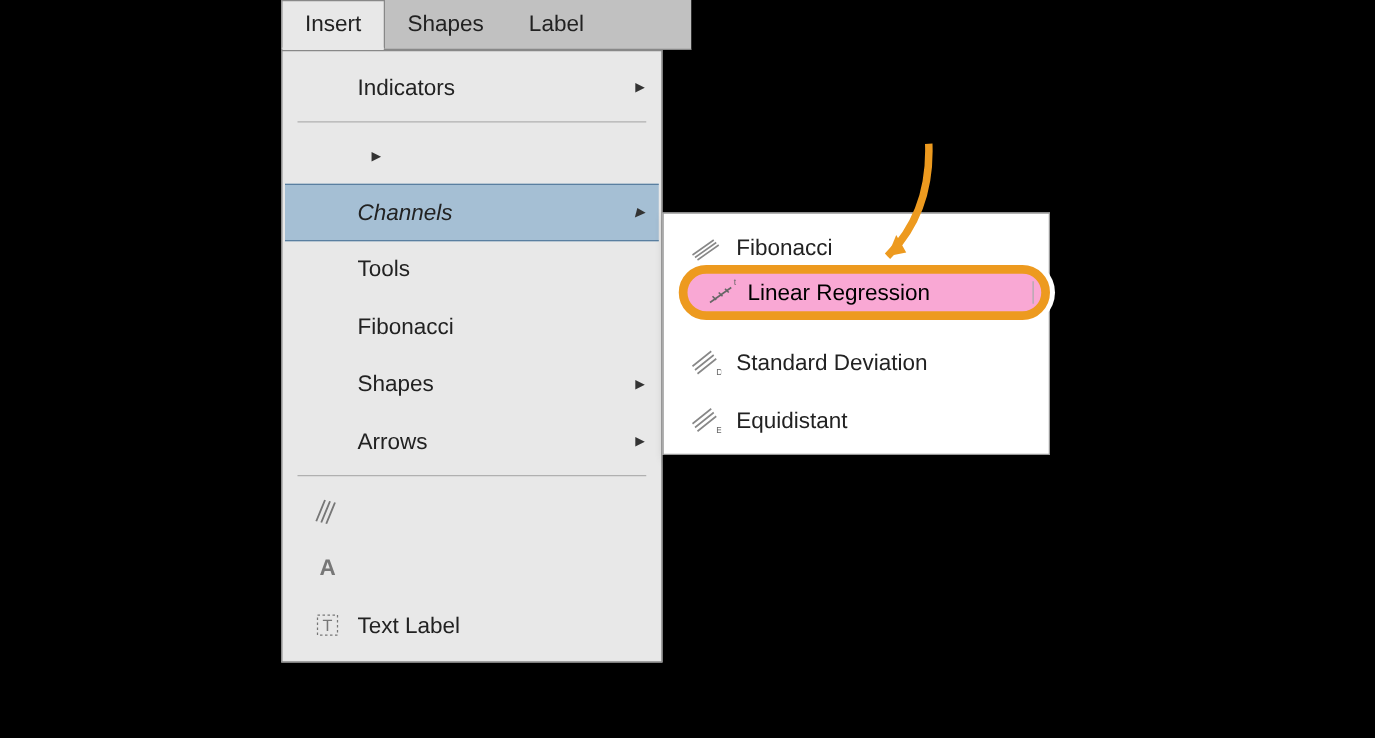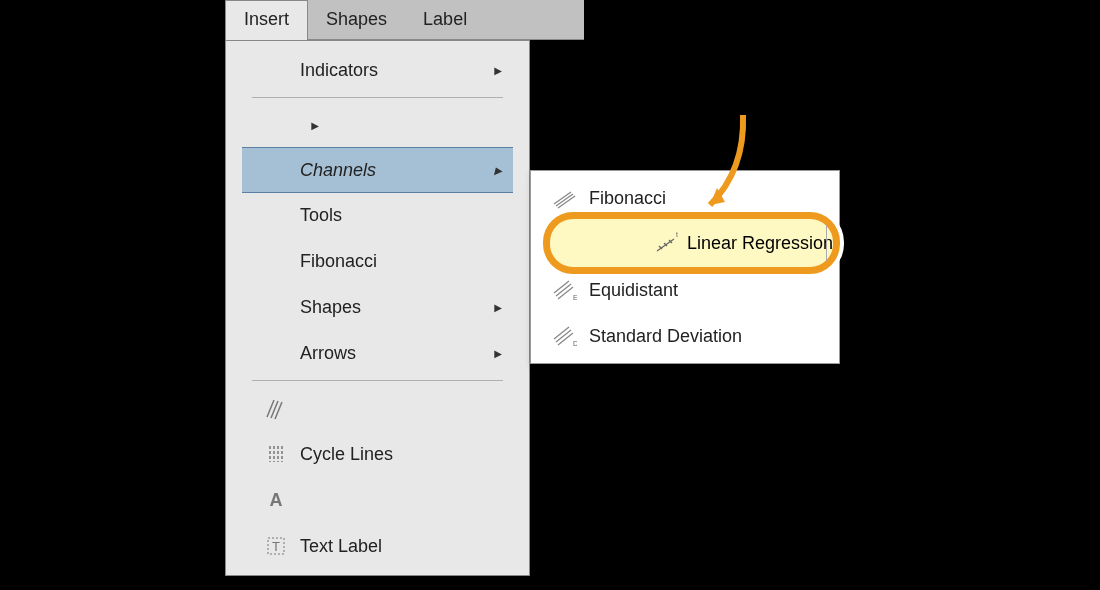--- a/index.html
+++ b/index.html
@@ -16,21 +16,21 @@
       position: relative;
       overflow: hidden;
     }
     .menubar {
       position: absolute;
       left: 225px;
       top: 0;
       display: flex;
       background: #c1c1c1;
       height: 40px;
-      width: 359px;
+      width: 328px;
       border-bottom: 1px solid #888;
     }
     .menubar-item {
       padding: 8px 18px;
       color: #222;
       cursor: pointer;
       border-top: 1px solid #c1c1c1;
     }
     .menubar-item.active {
       background: #e8e8e8;
@@ -48,21 +48,21 @@
       height: 2px;
       background: #e8e8e8;
     }
     .dropdown {
       position: absolute;
       left: 225px;
       top: 40px;
       width: 305px;
       background: #e8e8e8;
       border: 1px solid #888;
-      padding: 6px 16px;
+      padding: 6px 2px;
     }
     .dropdown-item {
       display: flex;
       align-items: center;
       height: 46px;
       padding-left: 10px;
       cursor: pointer;
       color: #222;
     }
     .dropdown-item .icon {
@@ -119,30 +119,29 @@
       display: flex;
       align-items: center;
       justify-content: center;
       color: #666;
     }
     .highlight-capsule {
       position: absolute;
       left: 543px;
       top: 212px;
       width: 297px;
-      height: 62px;
+      height: 44px;
       border: 7px solid #ed9a1f;
       border-radius: 30px;
-      background: #fef9c3;
+      background: #f9a8d4;
       display: flex;
       align-items: center;
       padding-left: 6px;
       z-index: 10;
       box-shadow: 0 0 0 4px #fff;
-      justify-content: flex-end;
     }
     .highlight-capsule .icon {
       width: 42px;
       display: flex;
       align-items: center;
       justify-content: center;
       color: #666;
     }
     .highlight-capsule::after {
       content: "";
@@ -209,28 +208,20 @@
   <div class="dropdown-item">
     <span class="icon">
       <svg width="24" height="24" viewBox="0 0 24 24">
           <path d="M3 21 L10 4 M7 22 L14 5 M11 23 L18 6" stroke="#777" stroke-width="1.5" fill="none"></path>
         </svg>
     </span>
   </div>
   <div class="dropdown-item">
     <span class="icon">
       <svg width="24" height="24" viewBox="0 0 24 24">
-          <path d="M6 4 V20 M10 4 V20 M14 4 V20 M18 4 V20" stroke="#777" stroke-width="1.5" stroke-dasharray="3 2" fill="none"></path>
-        </svg>
-    </span>
-    <span class="label">Cycle Lines</span>
-  </div>
-  <div class="dropdown-item">
-    <span class="icon">
-      <svg width="24" height="24" viewBox="0 0 24 24">
           <text x="12" y="18" text-anchor="middle" font-size="18" font-weight="bold" fill="#777">A</text>
         </svg>
     </span>
   </div>
   <div class="dropdown-item">
     <span class="icon">
       <svg width="24" height="24" viewBox="0 0 24 24">
           <rect x="4" y="4" width="16" height="16" stroke="#777" stroke-dasharray="2 2" fill="none"></rect>
           <text x="12" y="17" text-anchor="middle" font-size="13" fill="#777">T</text>
         </svg>
@@ -249,33 +240,33 @@
     <span class="label">Fibonacci</span>
   </div>
   <div class="submenu-item" style="visibility:hidden;">
     <span class="icon"></span>
     <span class="label">Linear Regression</span>
   </div>
   <div class="submenu-item">
     <span class="icon">
       <svg width="24" height="24" viewBox="0 0 24 24">
           <path d="M3 18 L18 6 M5 21 L20 9 M1 15 L16 3" stroke="#888" stroke-width="1.3" fill="none"></path>
+          <text x="20" y="22" font-size="7" fill="#666">D</text>
+        </svg>
+    </span>
+    <span class="label">Standard Deviation</span>
+  </div>
+  <div class="submenu-item">
+    <span class="icon">
+      <svg width="24" height="24" viewBox="0 0 24 24">
+          <path d="M3 18 L18 6 M5 21 L20 9 M1 15 L16 3" stroke="#888" stroke-width="1.3" fill="none"></path>
           <text x="20" y="22" font-size="7" fill="#666">E</text>
         </svg>
     </span>
     <span class="label">Equidistant</span>
-  </div>
-  <div class="submenu-item">
-    <span class="icon">
-      <svg width="24" height="24" viewBox="0 0 24 24">
-          <path d="M3 18 L18 6 M5 21 L20 9 M1 15 L16 3" stroke="#888" stroke-width="1.3" fill="none"></path>
-          <text x="20" y="22" font-size="7" fill="#666">D</text>
-        </svg>
-    </span>
-    <span class="label">Standard Deviation</span>
   </div>
 </div>
 
 <div class="highlight-capsule">
   <span class="icon">
     <svg width="24" height="24" viewBox="0 0 24 24">
         <path d="M3 20 L20 8 M5 15 L8 18 M10 12 L13 15 M15 9 L18 12" stroke="#666" stroke-width="1.3" fill="none"></path>
         <text x="22" y="6" font-size="7" fill="#666">t</text>
       </svg>
   </span>

